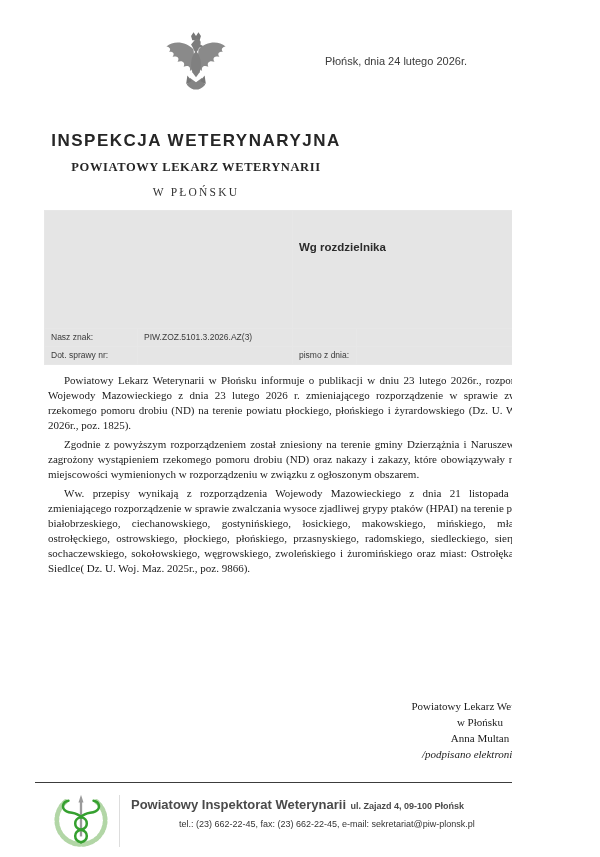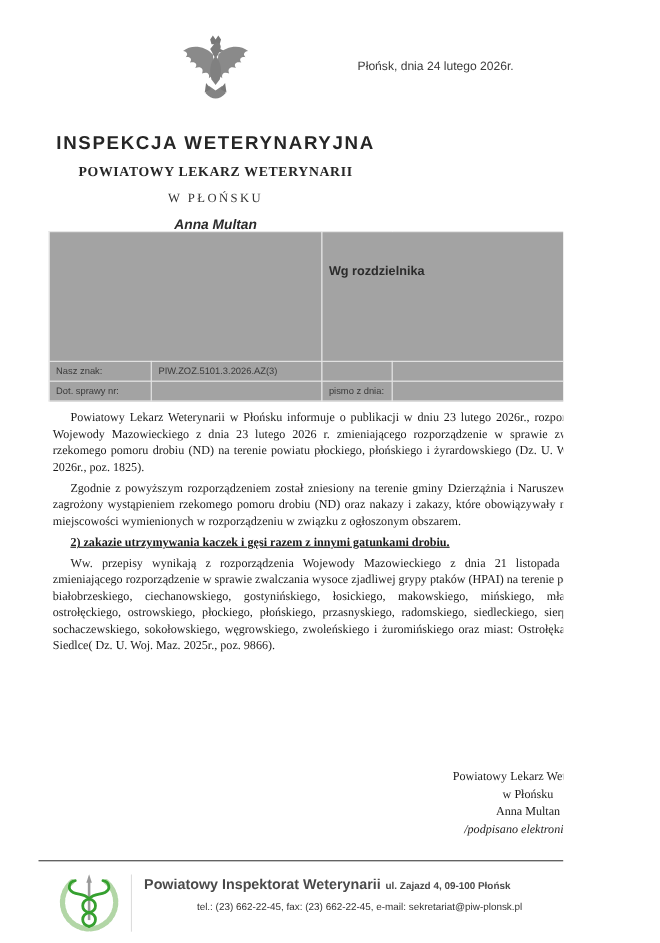--- a/index.html
+++ b/index.html
@@ -10,40 +10,40 @@
   
   .date-line{
     position:absolute;top:55px;right:45px;
     font-family:"Liberation Sans", sans-serif;font-size:11px;color:#3a3a3a;
   }
   
   .letterhead{position:absolute;left:20px;top:26px;width:352px;text-align:center;}
   .emblem{display:block;margin:0 auto;width:74px;height:84px;}
   .lh-org{
     font-family:"Liberation Sans", sans-serif;font-weight:bold;font-size:17px;
-    letter-spacing:1.5px;color:#262626;margin-top:10px;white-space:nowrap;
+    letter-spacing:1.5px;color:#262626;margin-top:21px;white-space:nowrap;
   }
   .lh-office{
     font-family:"Liberation Serif", serif;font-weight:bold;font-size:12.5px;
     letter-spacing:0.6px;color:#262626;margin-top:9px;white-space:nowrap;
   }
   .lh-city{
     font-family:"Liberation Serif", serif;font-size:11.5px;letter-spacing:2.2px;
     color:#333;margin-top:11px;
   }
   .lh-signer{
     font-family:"Liberation Sans", sans-serif;font-weight:bold;font-style:italic;
     font-size:12.5px;color:#2b2b2b;margin-top:10px;
   }
   
   .ref-table{
     position:absolute;left:44px;top:210px;width:501px;border-collapse:collapse;
     table-layout:fixed;font-family:"Liberation Sans", sans-serif;font-size:8.5px;color:#3a3a3a;
   }
-  .ref-table td{border:1px solid #e7e7e7;padding:3px 6px;vertical-align:top;background:#a3a3a3;}
+  .ref-table td{border:1px solid #e7e7e7;padding:3px 6px;vertical-align:top;background:#e5e5e5;}
   .ref-table .recipient-cell{vertical-align:top;padding-top:30px;}
   .recipient-text{font-weight:bold;font-size:11.5px;color:#2b2b2b;}
   .ref-table tr.hdr td{height:84px;}
   .ref-table tr.small td{height:11px;}
   
   .body-text{
     position:absolute;left:44px;top:369px;width:513px;
     font-size:11px;line-height:15px;text-align:justify;color:#1b1b1b;
   }
   .body-text p{margin:4px;text-indent:16px;}
@@ -116,21 +116,20 @@
       <td></td>
       <td>pismo z dnia:</td>
       <td></td>
     </tr>
   </tbody>
     </table>
 
   <div class="body-text">
     <p>Powiatowy Lekarz Weterynarii w Płońsku informuje o publikacji w dniu 23 lutego 2026r., rozporządzenia Wojewody Mazowieckiego z dnia 23 lutego 2026 r. zmieniającego rozporządzenie w sprawie zwalczania rzekomego pomoru drobiu (ND) na terenie powiatu płockiego, płońskiego i żyrardowskiego (Dz. U. Woj. Maz. 2026r., poz. 1825).</p>
     <p>Zgodnie z powyższym rozporządzeniem został zniesiony na terenie gminy Dzierzążnia i Naruszewo obszar zagrożony wystąpieniem rzekomego pomoru drobiu (ND) oraz nakazy i zakazy, które obowiązywały na terenie miejscowości wymienionych w rozporządzeniu w związku z ogłoszonym obszarem.</p>
-    <p class="list-item">2) zakazie utrzymywania kaczek i gęsi razem z innymi gatunkami drobiu.</p>
     <p>Ww. przepisy wynikają z rozporządzenia Wojewody Mazowieckiego z dnia 21 listopada 2025 r. zmieniającego rozporządzenie w sprawie zwalczania wysoce zjadliwej grypy ptaków (HPAI) na terenie powiatów: białobrzeskiego, ciechanowskiego, gostynińskiego, łosickiego, makowskiego, mińskiego, mławskiego, ostrołęckiego, ostrowskiego, płockiego, płońskiego, przasnyskiego, radomskiego, siedleckiego, sierpeckiego, sochaczewskiego, sokołowskiego, węgrowskiego, zwoleńskiego i żuromińskiego oraz miast: Ostrołęka, Płock i Siedlce( Dz. U. Woj. Maz. 2025r., poz. 9866).</p>
   </div>
 
   <div class="sig-block">
     <div>Powiatowy Lekarz Weterynarii</div>
     <div>w Płońsku</div>
     <div>Anna Multan</div>
     <div class="sig-esign">/podpisano elektronicznie/</div>
   </div>
 

